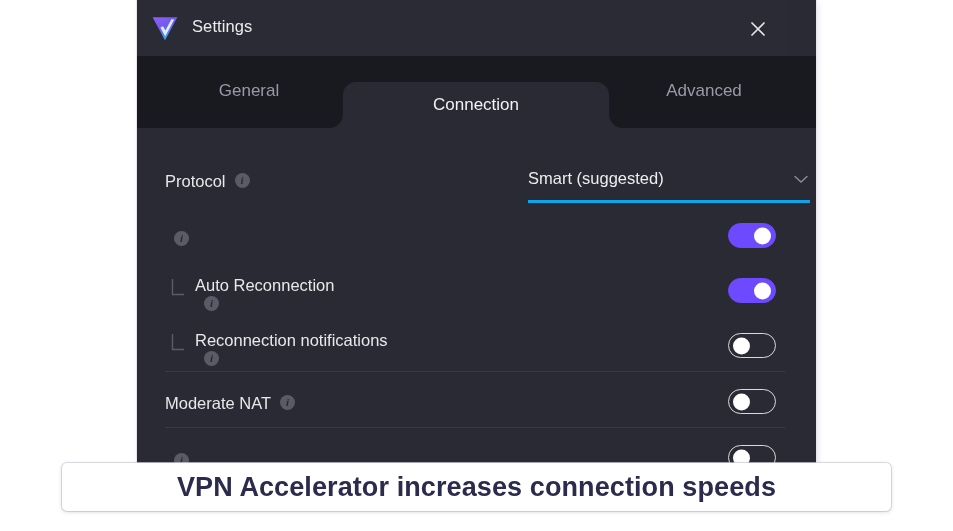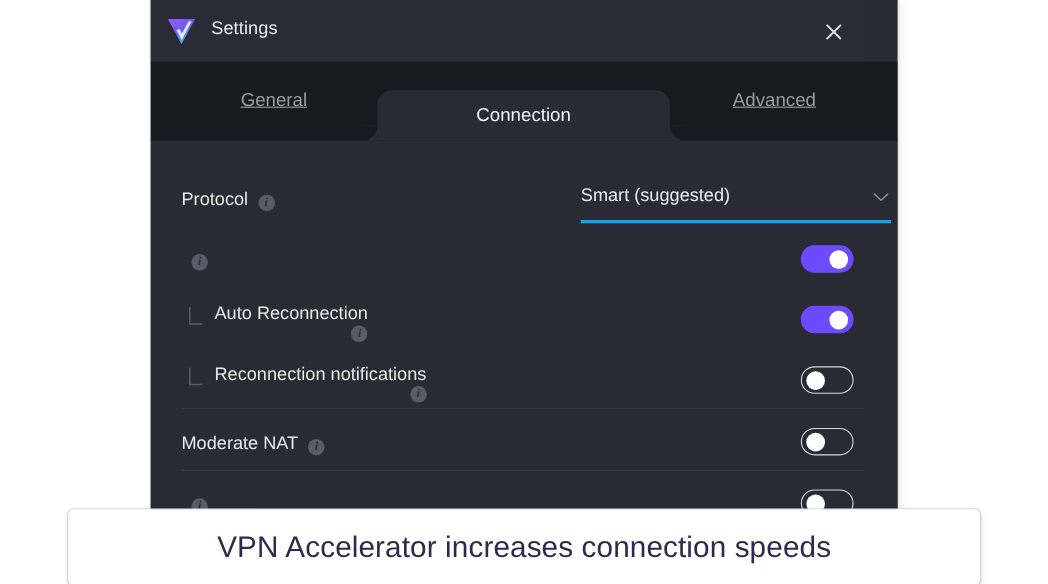--- a/index.html
+++ b/index.html
@@ -74,21 +74,20 @@
     position: absolute;
     top: 0;
     height: 69px;
     display: flex;
     align-items: center;
     justify-content: center;
     font-size: 17px;
     color: #9a9aa6;
     cursor: pointer;
     white-space: nowrap;
-    text-decoration: underline;
   }
   .tab.inactive-left  { left: 8px;   width: 208px; }
   .tab.inactive-right { right: 8px;  width: 208px; }
 
   #tab-connection-wrap {
     position: absolute;
     left: 206px;
     top: 26px;
     width: 212px;
     height: 46px;
@@ -147,21 +146,21 @@
   .setting-row {
     position: absolute;
     left: 28px;
     width: 620px;
     height: 55px;
     display: flex;
     align-items: center;
   }
   .row-label {
     display: flex;
-    align-items: flex-end;
+    align-items: flex-start;
     font-size: 16.5px;
     color: #e8e8ea;
     white-space: nowrap;
   }
   .row-label.sub { padding-left: 30px; flex-direction: column; }
 
   .branch-icon {
     position: absolute;
     left: 6px;
     top: 14px;
@@ -256,27 +255,28 @@
     height: 1px;
     background: #3a3a46;
   }
 
   
   #caption-banner {
     position: absolute;
     left: 62px;
     top: 463px;
     width: 829px;
-    height: 69px;
+    height: 48px;
     background: #ffffff;
     border-radius: 5px;
     box-shadow: 0 1px 4px rgba(60,60,90,0.20), 0 0 0 1px rgba(215,215,228,0.75);
     display: flex;
     align-items: center;
     justify-content: center;
+    font-weight: bold;
   }
   #caption-text {
     font-size: 27px;
     color: #2b2b4d;
     letter-spacing: 0.1px;
     white-space: nowrap;
   }
 </style>
 </head>
 <body>

